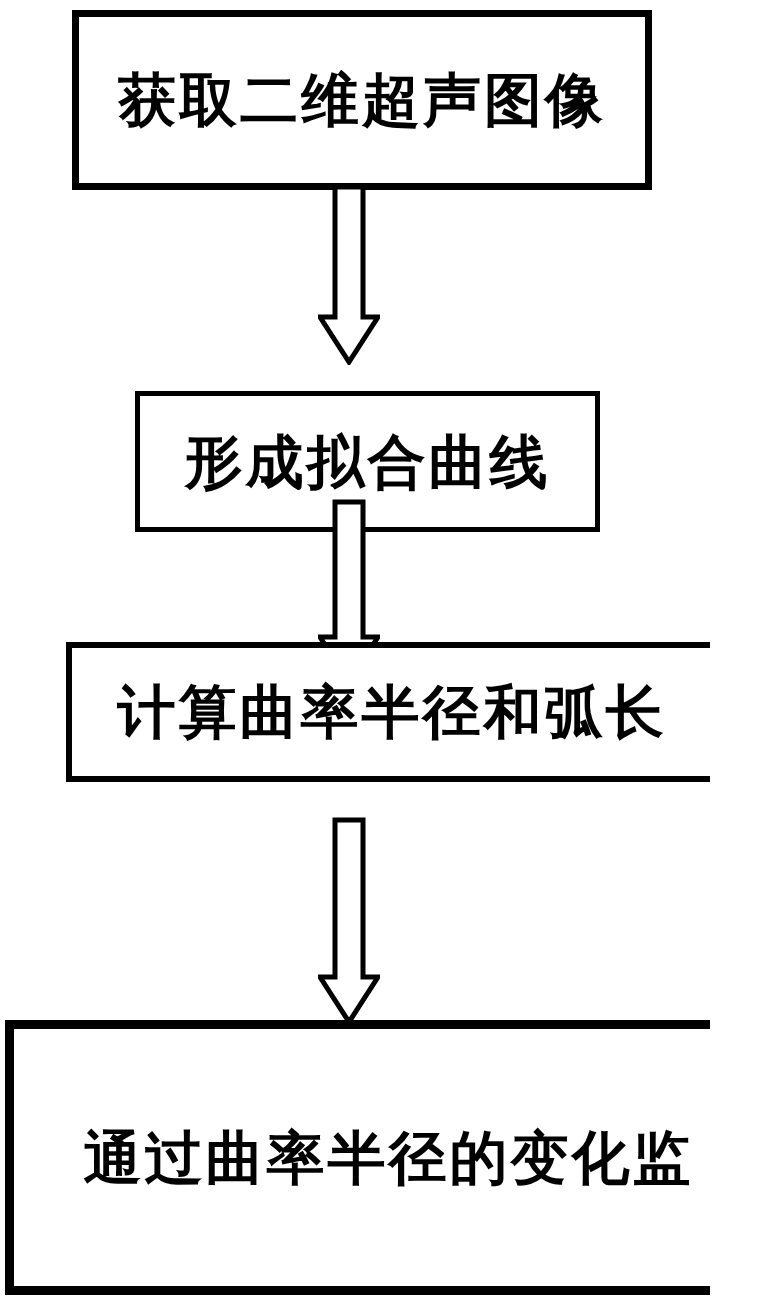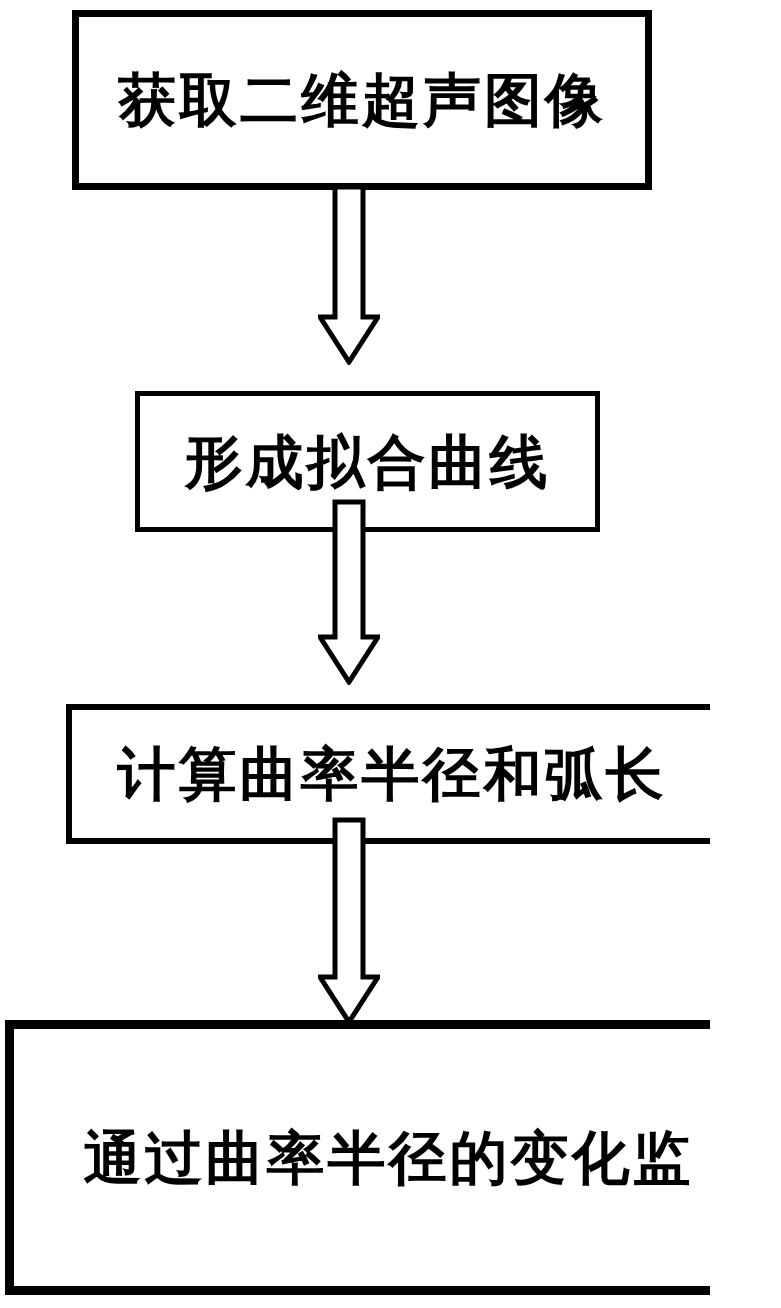--- a/index.html
+++ b/index.html
@@ -31,21 +31,21 @@
     display: block;
     font-size: 58px;
     font-weight: 700;
     color: #000000;
     letter-spacing: 3px;
     line-height: 1.48;
     white-space: nowrap;
   }
   .box-1 { left: 72px;  top: 10px;   width: 580px; height: 180px; border-width: 7px; }
   .box-2 { left: 135px; top: 363px;  width: 465px; height: 141px; border-width: 5px; margin-top: 28px; }
-  .box-3 { left: 66px;  top: 704px;  width: 652px; height: 140px; border-width: 6px; }
+  .box-3 { left: 66px;  top: 642px;  width: 652px; height: 140px; border-width: 6px; }
   .box-4 { left: 5px;   top: 1020px; width: 767px; height: 275px; border-width: 9px; }
   .arrow {
     position: absolute;
     left: 318px;
     width: 62px;
   }
   .arrow-1 { top: 184px; height: 181px; }
   .arrow-2 { top: 499px; height: 186px; }
   .arrow-3 { top: 817px; height: 208px; }
   .arrow svg { display: block; width: 100%; height: 100%; }

